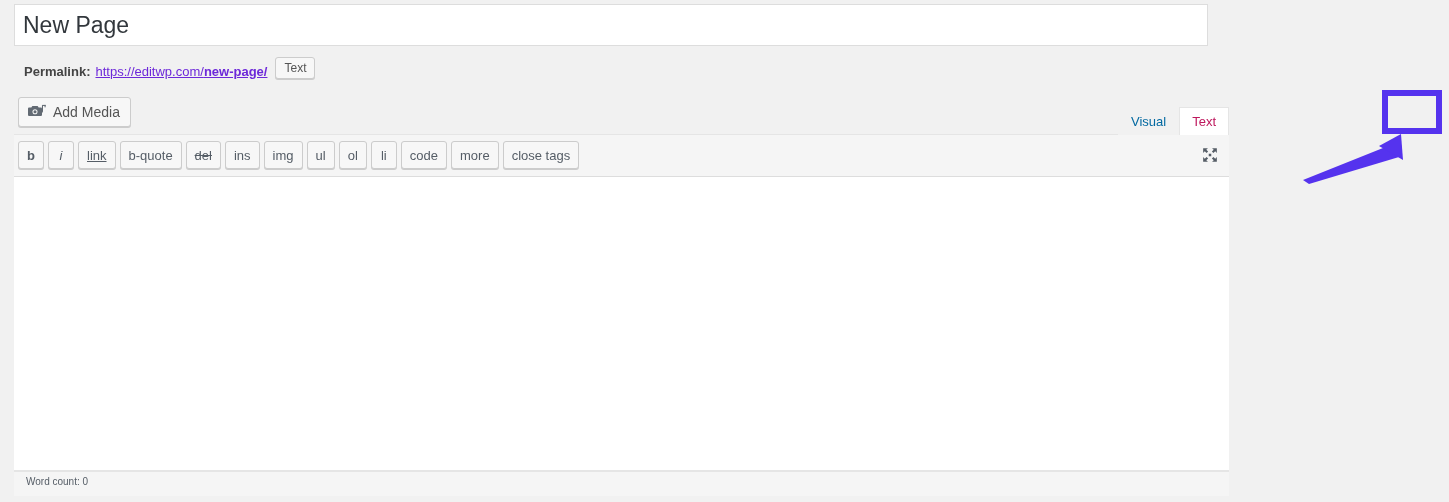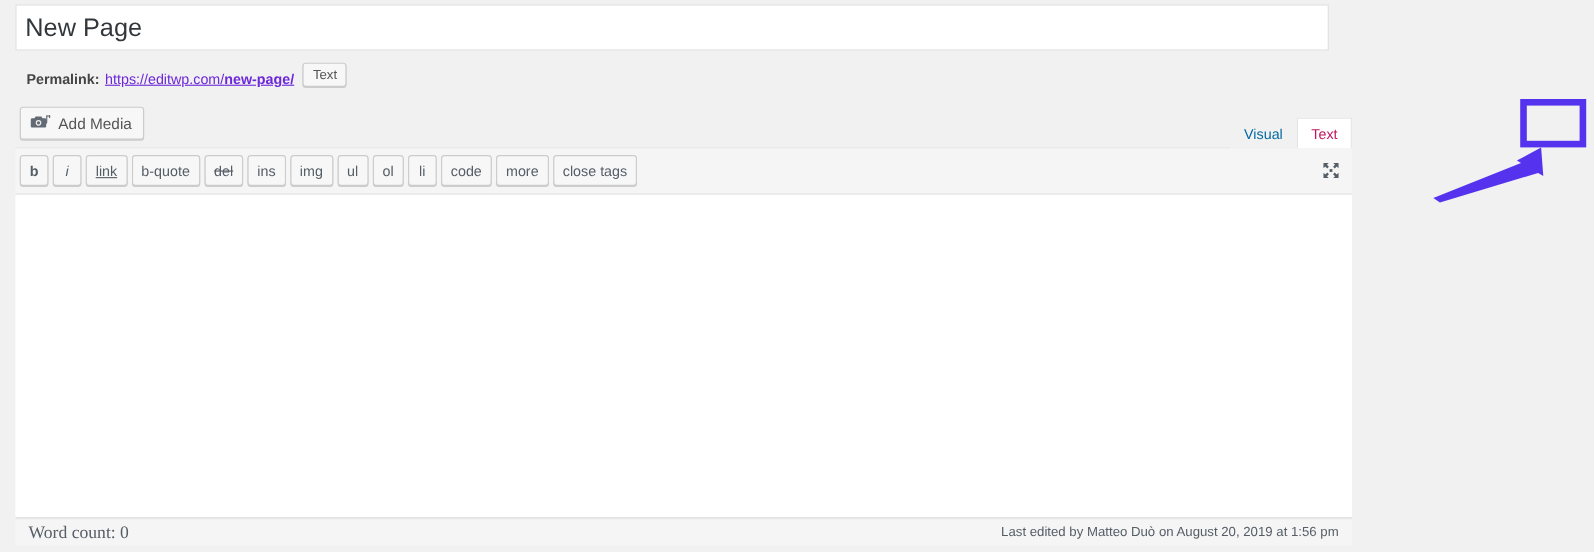--- a/index.html
+++ b/index.html
@@ -253,24 +253,23 @@
     position: relative;
     height: 25px;
     background: #f5f5f5;
     border-top: 1px solid #e5e5e5;
     box-sizing: border-box;
   }
   .word-count {
     position: absolute;
     left: 12px;
     top: 4px;
-    font-size: 16px;
+    font-size: 10px;
     color: #555d66;
     white-space: nowrap;
-    font-family: Liberation Serif, serif;
   }
   .last-edited {
     position: absolute;
     right: 12px;
     top: 4px;
     font-size: 12px;
     color: #555d66;
     white-space: nowrap;
   }
 
@@ -370,21 +369,20 @@
         </svg>
       </button>
     </div>
 
     <div class="content-area">
       <textarea class="content-textarea" style=""></textarea>
     </div>
 
     <div class="status-bar">
       <span class="word-count">Word count: 0</span>
-      <span class="last-edited">Last edited by Matteo Duò on August 20, 2019 at 1:56 pm</span>
     </div>
   </div>
 
   <div class="annotation-layer">
     <div class="highlight-box"></div>
     <svg class="annot-arrow" viewBox="0 0 120 65">
       <g fill="#5533ee" stroke="none">
         <path d="M8 60 L98 24 L104 37 L14 64 Z"></path>
         <path d="M106 14 L108 40 L84 26 Z"></path>
       </g>

